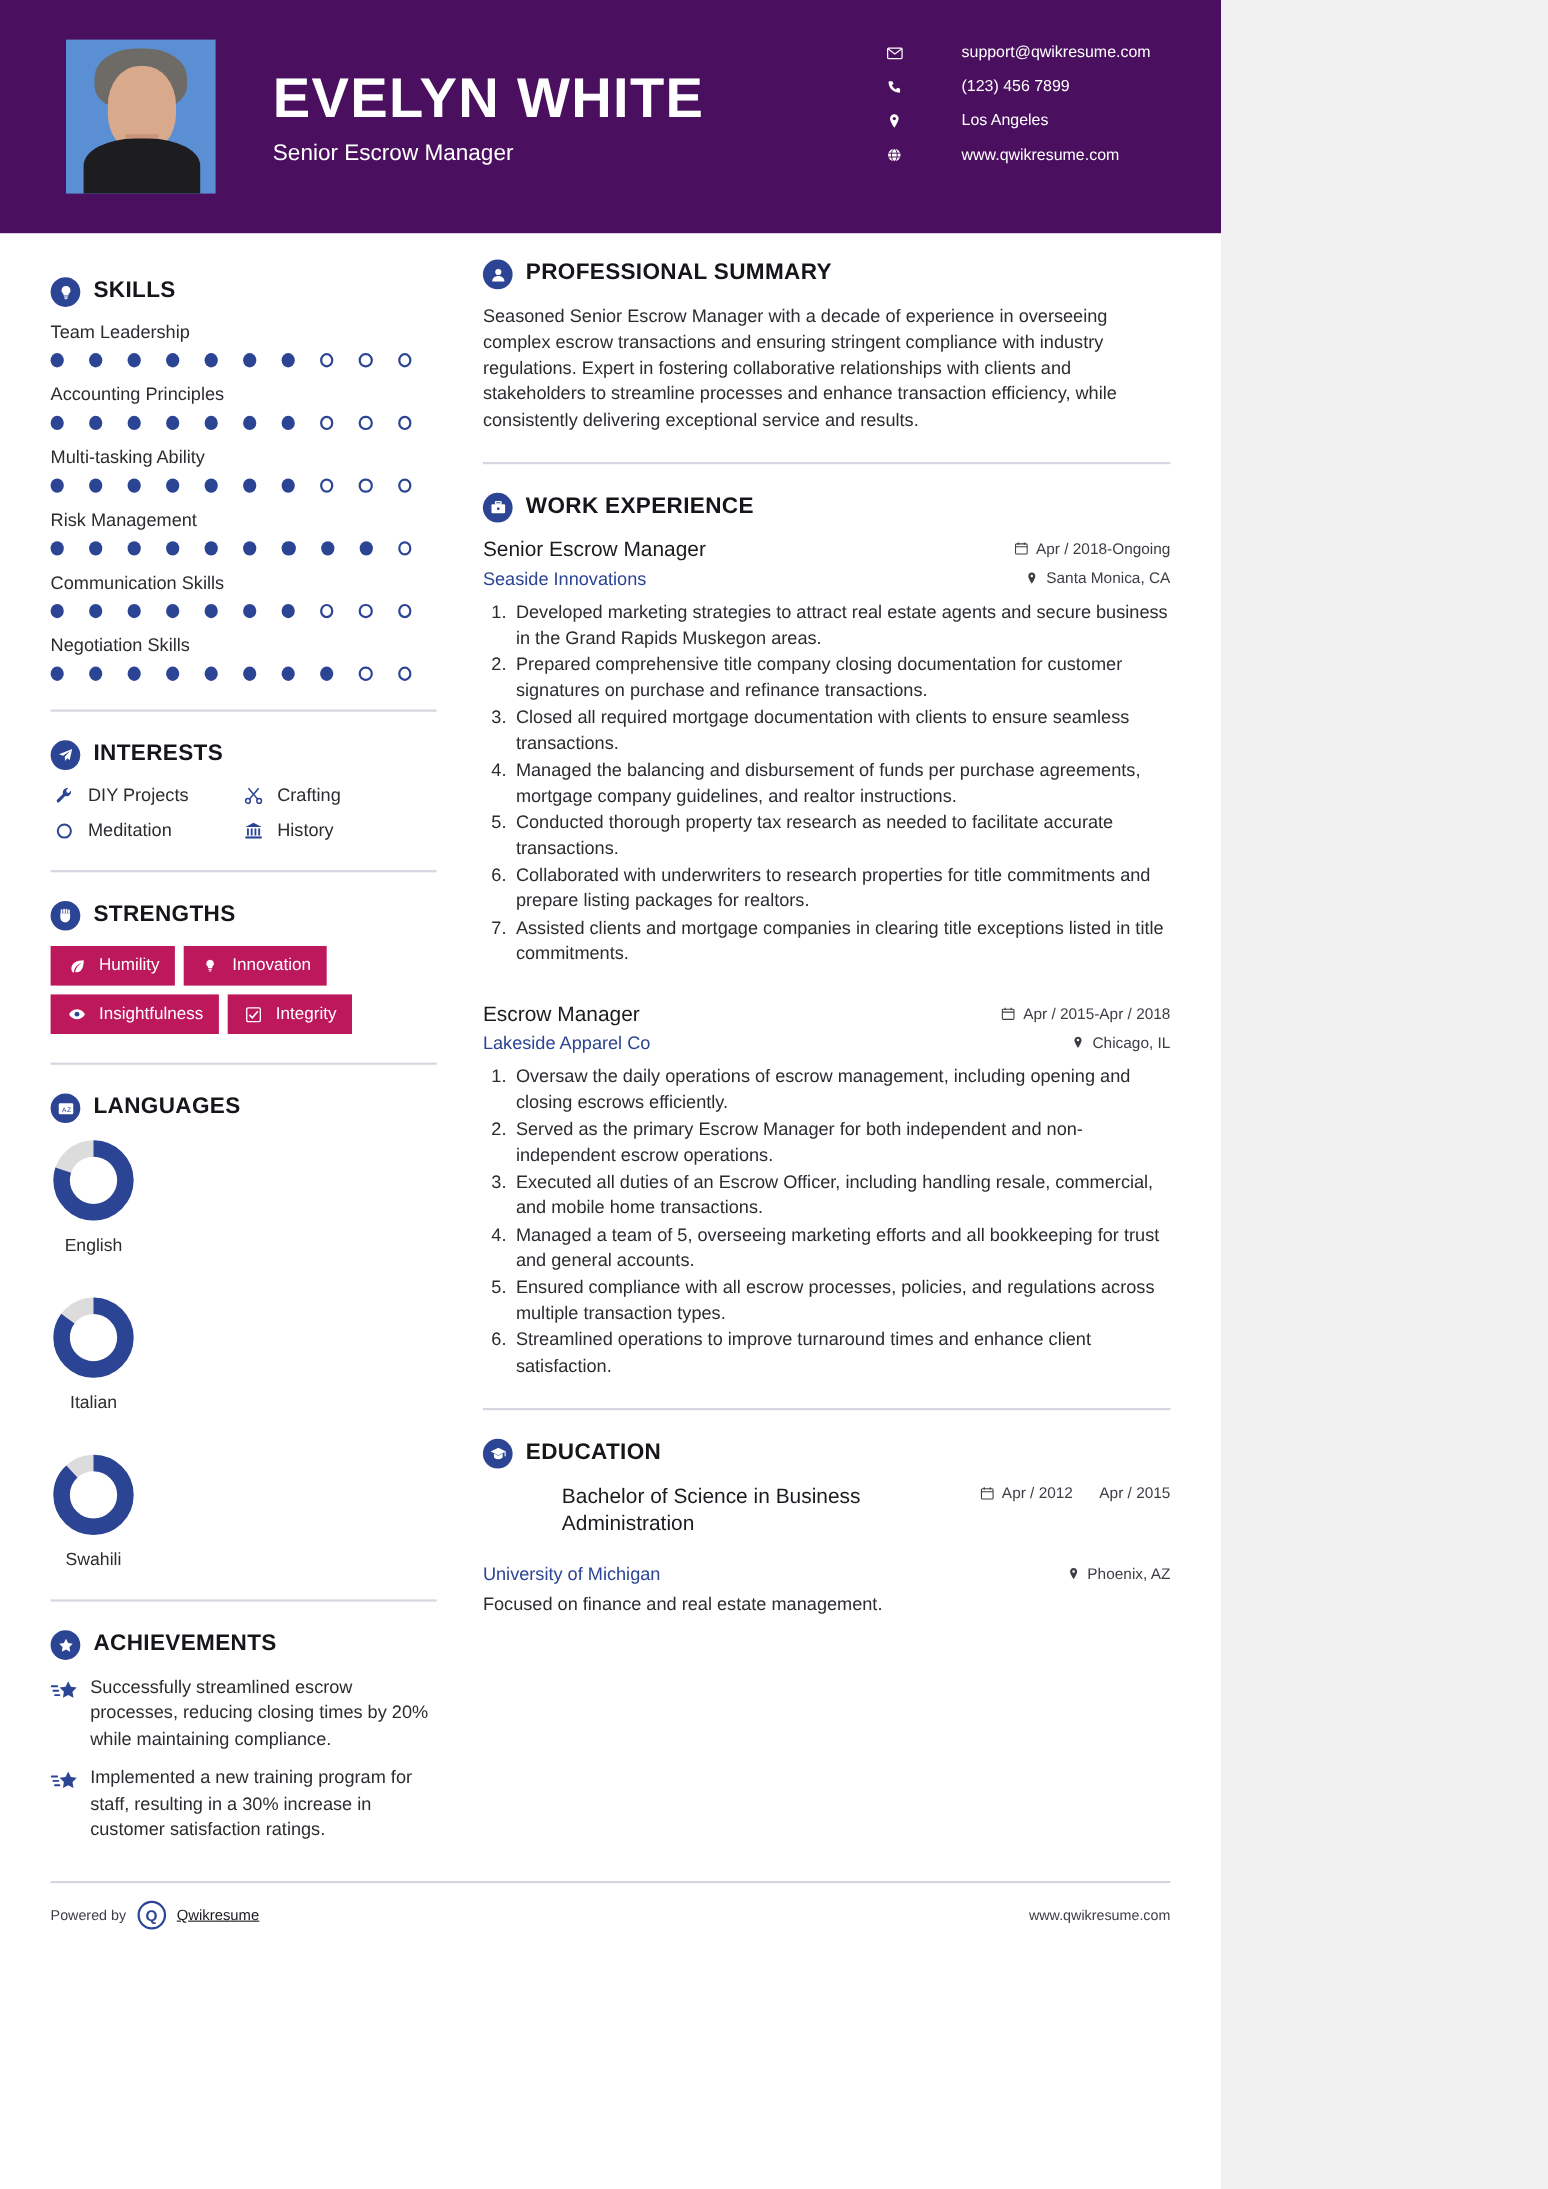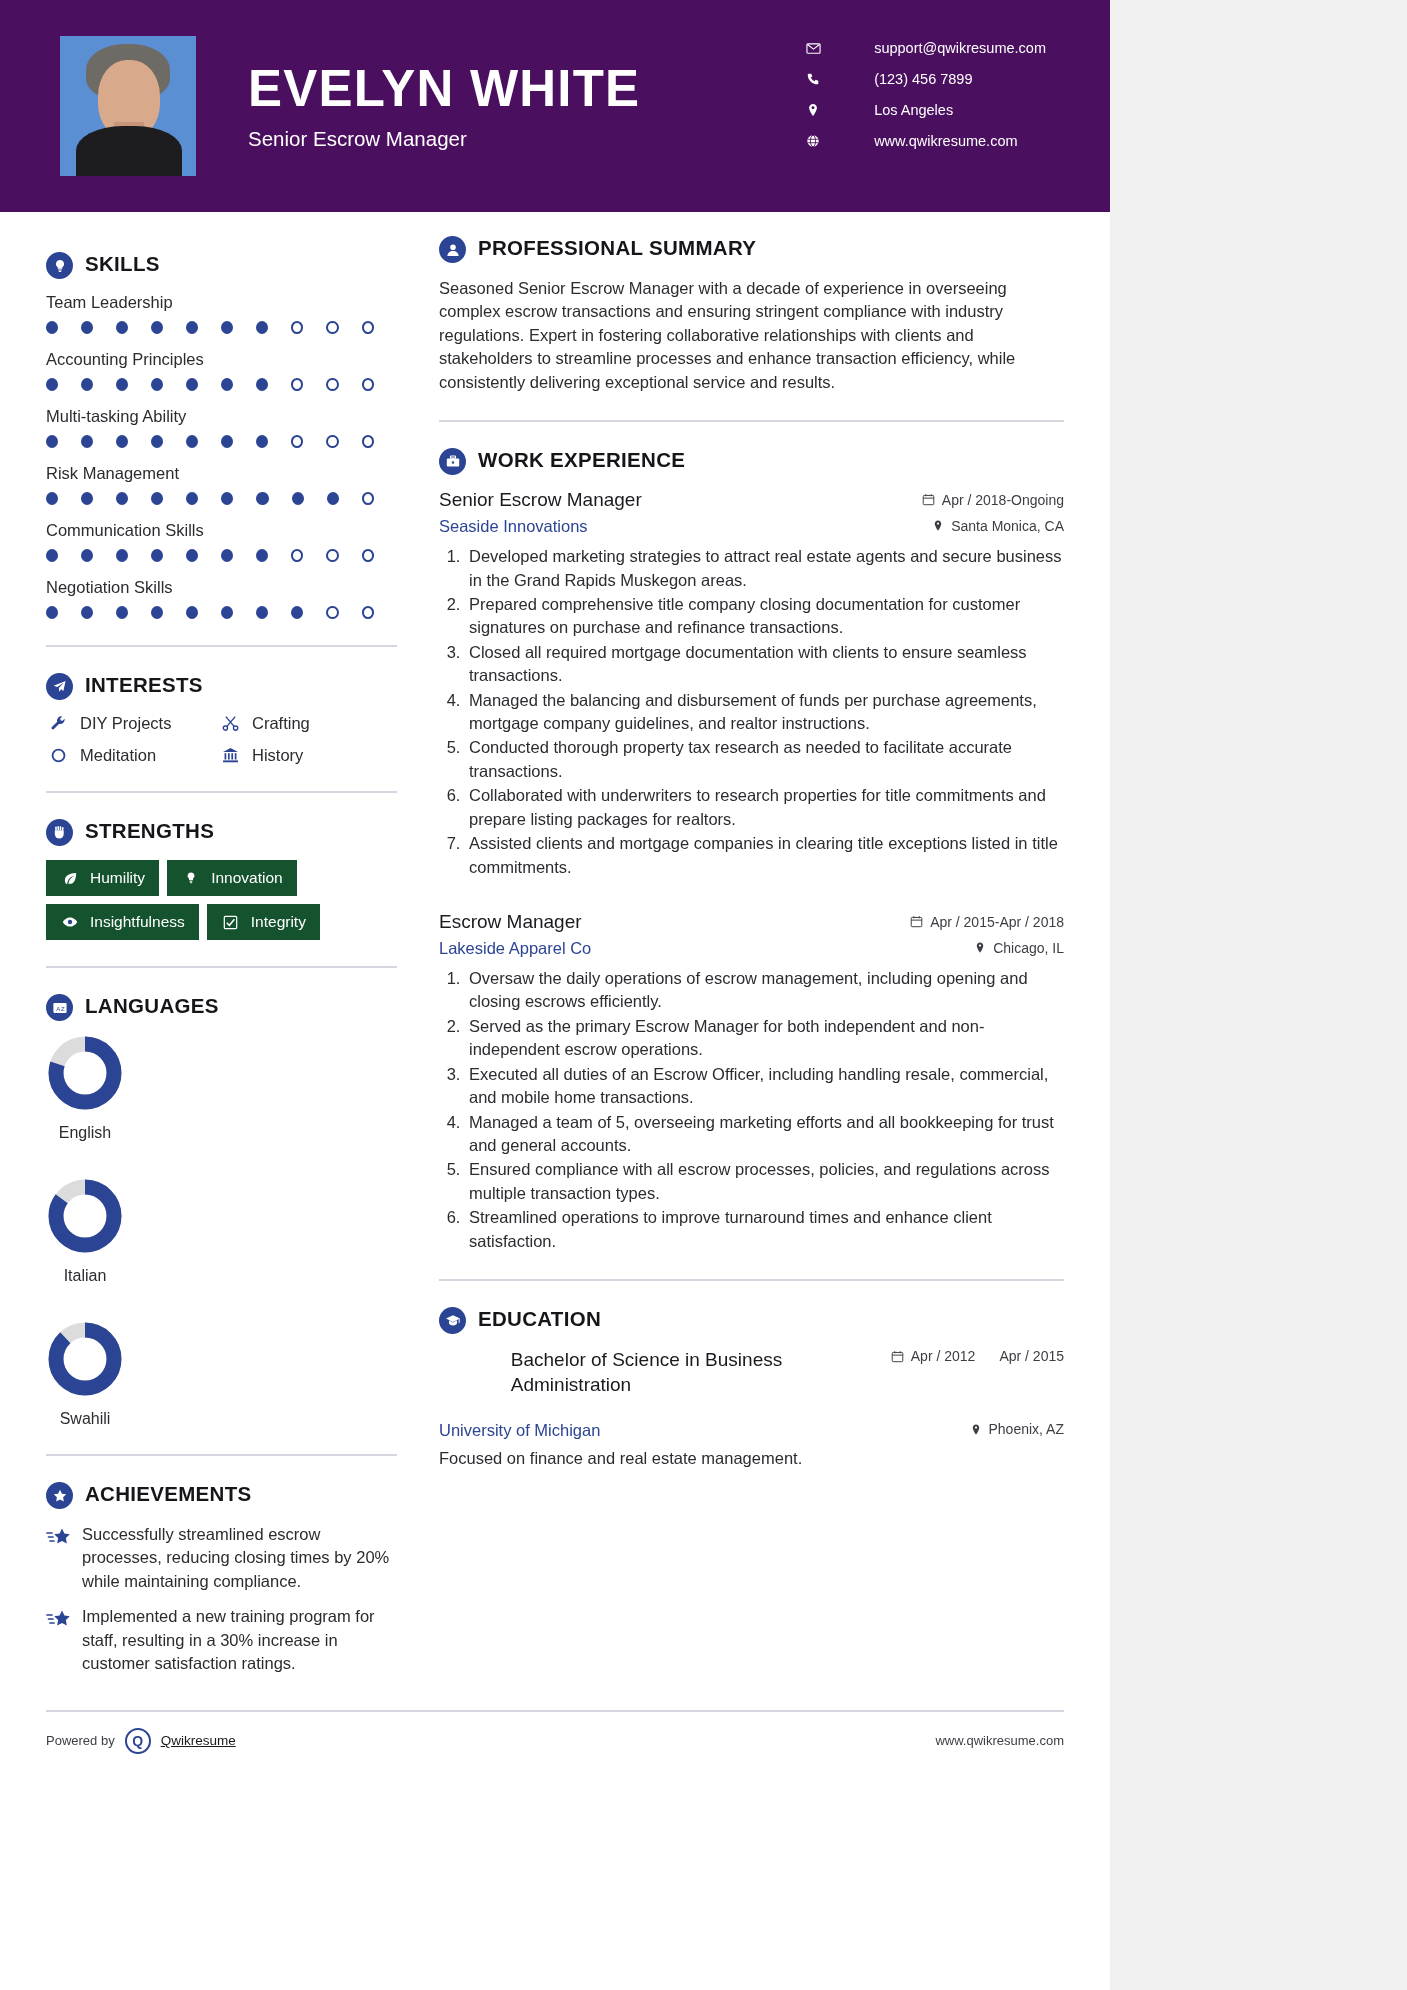--- a/index.html
+++ b/index.html
@@ -173,21 +173,21 @@
     width: 24px;
     display: inline-flex;
     justify-content: center;
     margin-right: 10px;
     flex: 0 0 auto;
   }
   
   .strength-rows { display: flex; flex-direction: column; gap: 8px; }
   .strength-row { display: flex; gap: 8px; }
   .pill {
-    background: #14532d;
+    background: #be185d;
     color: #ffffff;
     font-size: 15.5px;
     padding: 9px 14px;
     display: inline-flex;
     align-items: center;
   }
   .pill .pi {
     width: 20px;
     display: inline-flex;
     justify-content: center;

